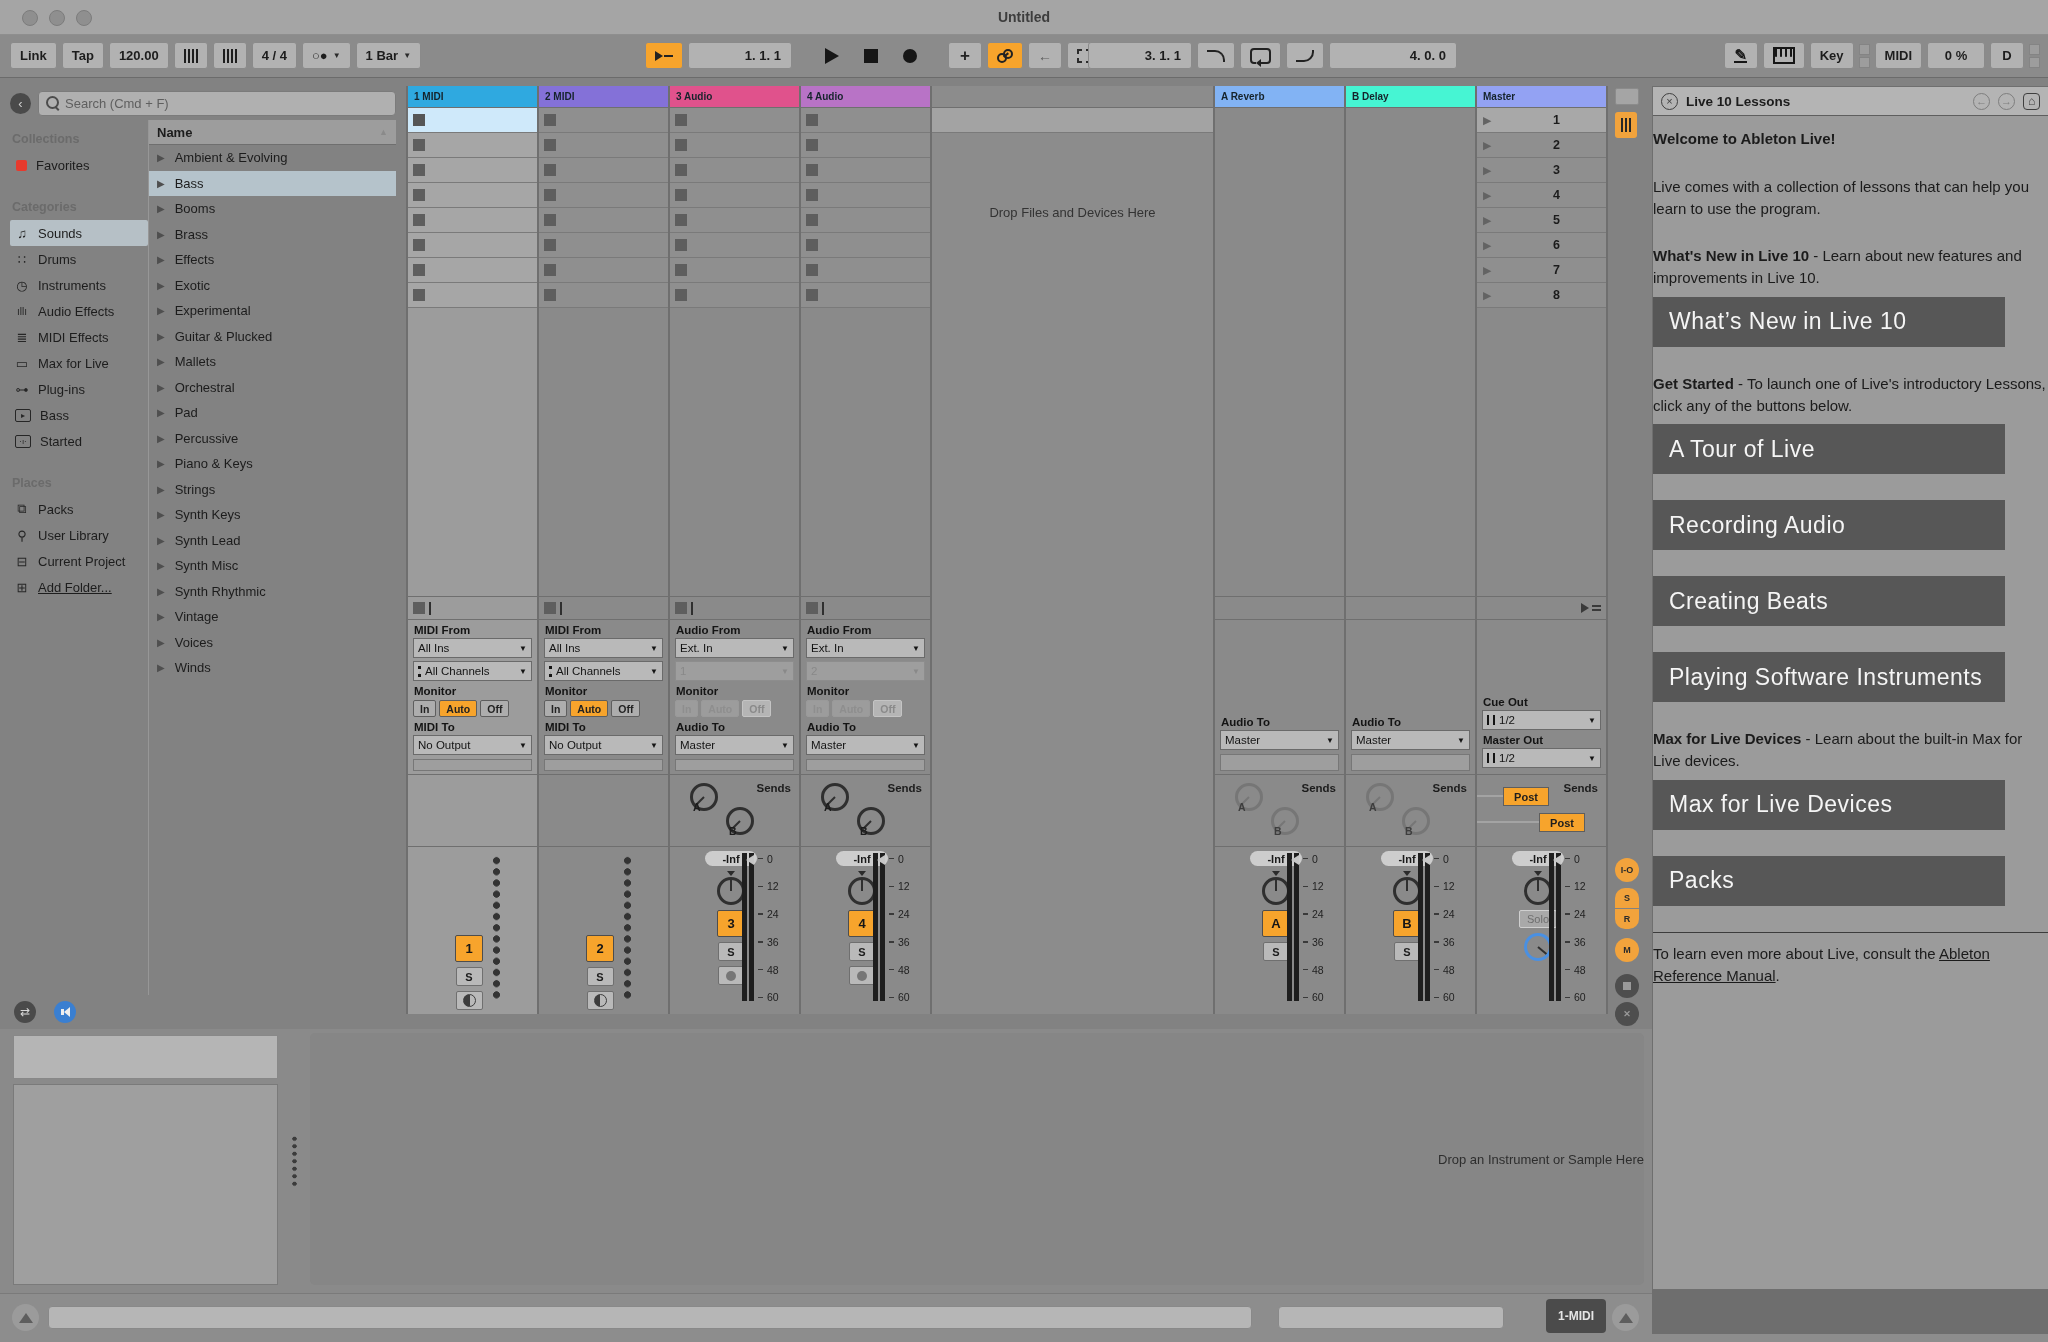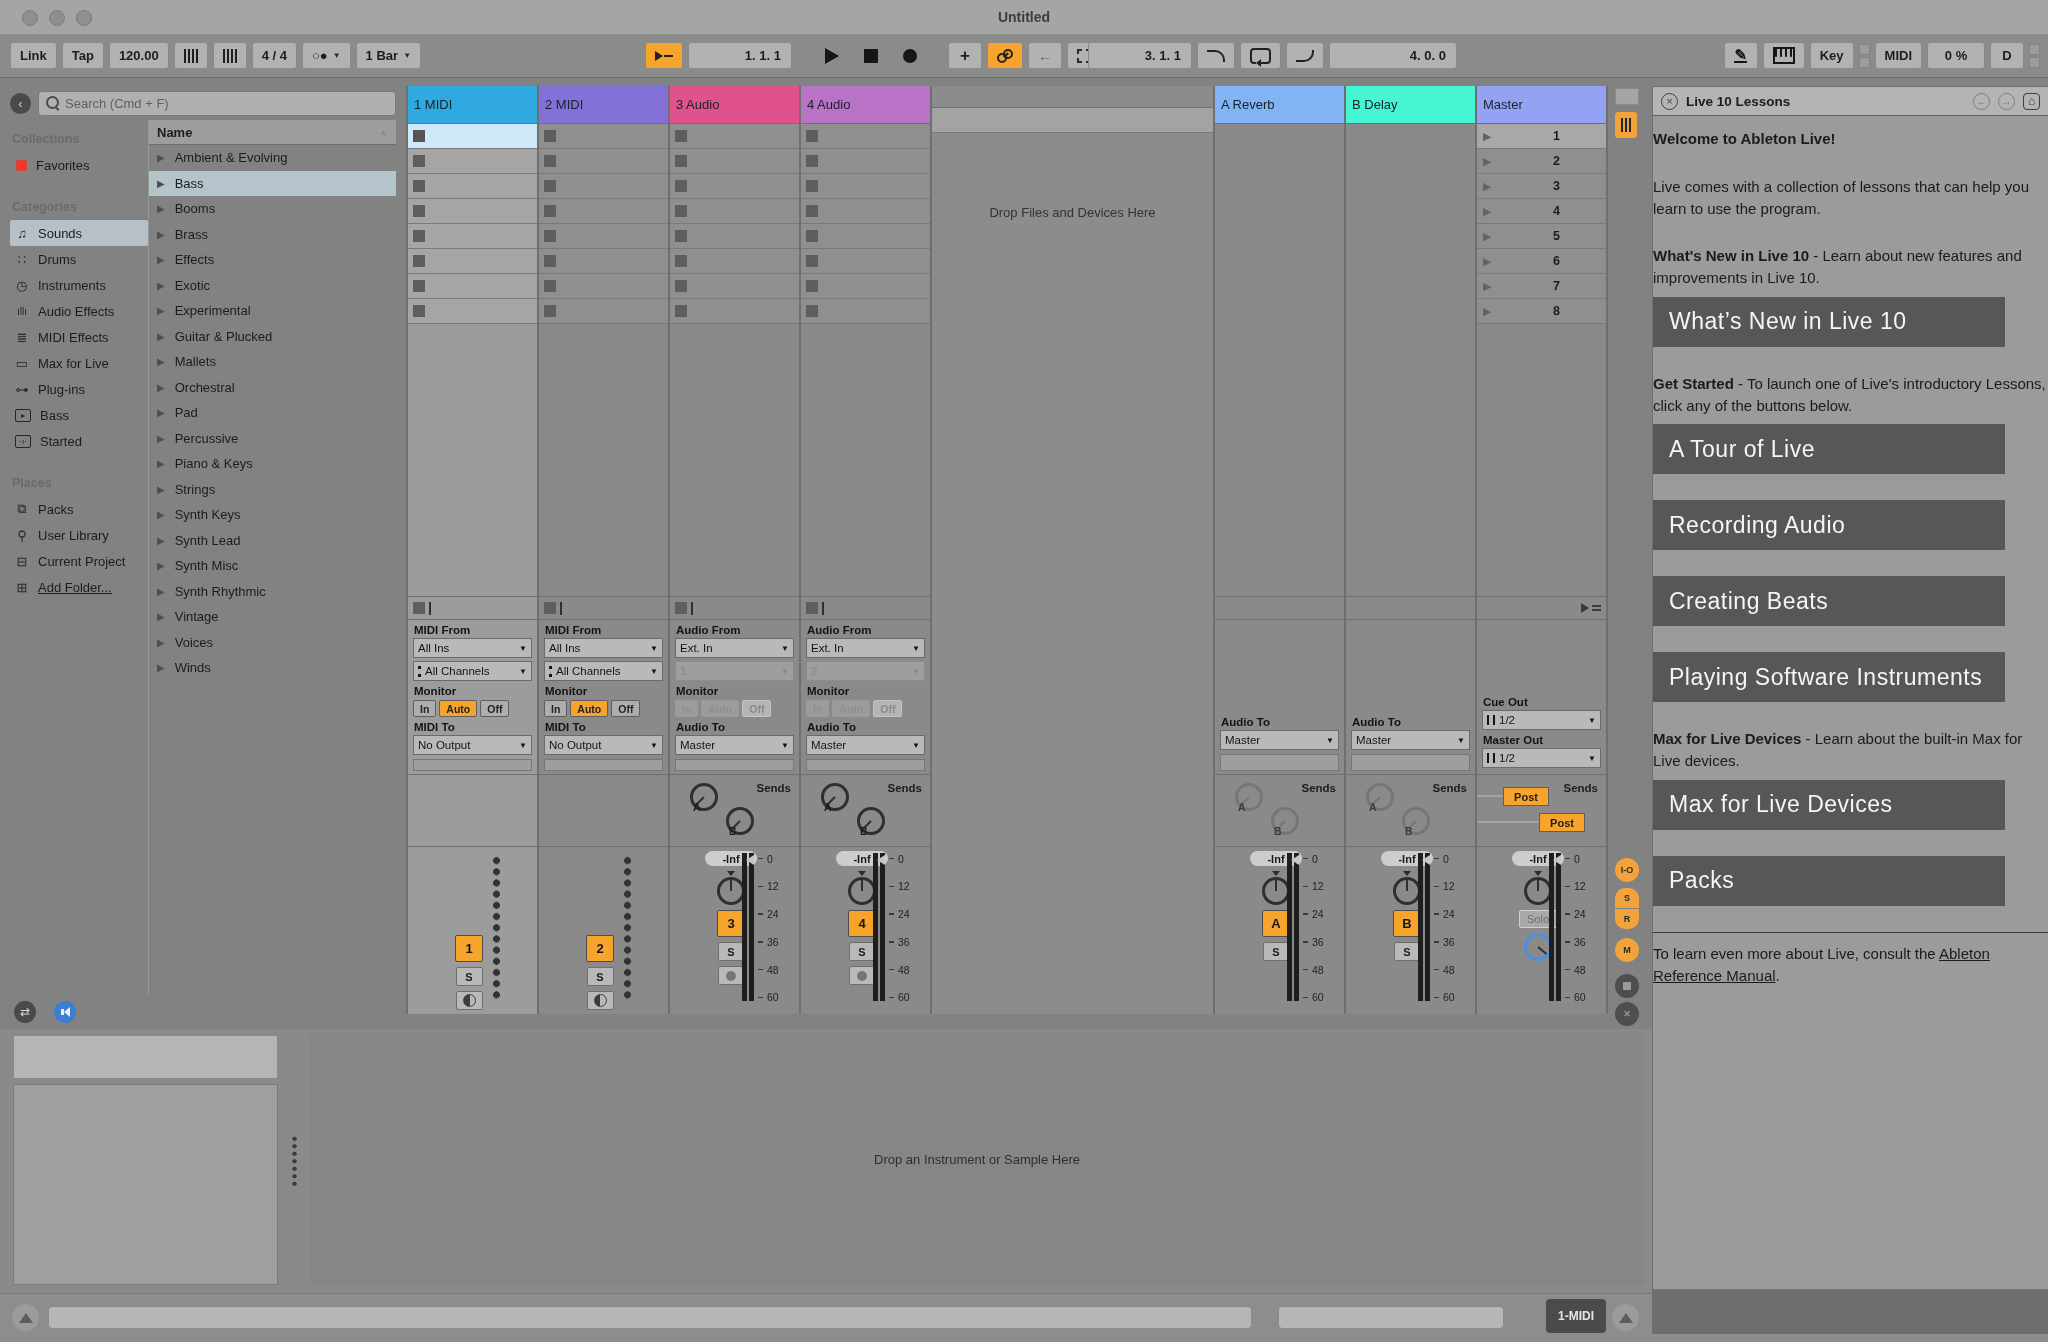--- a/index.html
+++ b/index.html
@@ -84,21 +84,21 @@
   .circ-ic.blue{background:#3a7fd1}
   .spk{display:flex;align-items:center}
   .spk i{width:3px;height:6px;background:#eee}
   .spk b{width:0;height:0;border-style:solid;border-width:5px 6px 5px 0;border-color:transparent #eee transparent transparent}
   
   .session{width:1202px;display:flex;background:#828282}
   .col{width:129px;flex:0 0 auto;display:flex;flex-direction:column;background:#8a8a8a;
        border-left:2px solid #6f6f6f;height:928px}
   .col:last-child{border-right:2px solid #6f6f6f}
   .spacercol{width:297px;flex:1;background:#8c8c8c;border-left:2px solid #6f6f6f;height:928px;display:flex;flex-direction:column}
-  .thdr{height:38px;display:flex;align-items:center;padding-left:6px;font-size:13px;font-weight:normal;
+  .thdr{height:22px;display:flex;align-items:center;padding-left:6px;font-size:10px;font-weight:bold;
         color:#15232b;border-bottom:1px solid #6f6f6f;box-sizing:border-box}
   .spacerhdr{height:22px;border-bottom:1px solid #6f6f6f;box-sizing:border-box}
   .slots{display:flex;flex-direction:column}
   .slot{height:24px;background:#8f8f8f;border-bottom:1px solid #7a7a7a;display:flex;align-items:center;padding-left:5px}
   .selcol .slot{background:#a6a6a6}
   .slot.selslot{background:#cfe9fa}
   .stop-sq{width:12px;height:12px;background:#5e5e5e}
   .filler{flex:1}
   .selcol{background:#9c9c9c}
   .spacertop{height:24px;background:#a3a3a3;border-bottom:1px solid #7a7a7a}
@@ -209,21 +209,21 @@
   .rightfoot{height:44px;background:#6e6e6e}
   .rightfoot2{height:10px;background:#8d8d8d}
   
   .detail{height:264px;background:#8a8a8a;display:flex;position:relative}
   .infopanel{margin:6px 0 8px 13px;width:265px;display:flex;flex-direction:column;gap:5px}
   .infotop{height:42px;background:#b5b5b5;border:1px solid #888}
   .infobig{flex:1;background:#9f9f9f;border:1px solid #7a7a7a}
   .draghandle{width:32px;display:flex;align-items:center;justify-content:center}
   .draghandle i{width:5px;height:52px;background-image:radial-gradient(circle,#3b3b3b 2px,rgba(0,0,0,0) 2.4px);
             background-size:5px 7.5px;background-repeat:repeat-y}
-  .devicearea{margin:4px 8px 8px 0;flex:1;background:#868686;border-radius:5px;display:flex;align-items:center;justify-content:center}
+  .devicearea{margin:4px 8px 8px 0;flex:1;background:#868686;border-radius:5px;display:flex;align-items:center;justify-content:flex-end}
   .devicearea span{font-size:13px;color:#2e2e2e}
   
   .statusbar{height:50px;background:#8d8d8d;position:relative;border-top:1px solid #7a7a7a}
   .tric{position:absolute;width:27px;height:27px;border-radius:50%;background:#9b9b9b;display:flex;align-items:center;justify-content:center}
   .tric i{width:0;height:0;border-bottom:10px solid #5e5e5e;border-left:7px solid transparent;border-right:7px solid transparent}
   .sstrip{position:absolute;top:12px;height:23px;background:#b6b6b6;border:1px solid #898989;border-radius:4px;box-sizing:border-box}
   .miditab{position:absolute;left:1546px;top:5px;width:60px;height:34px;background:#4b4b4b;border-radius:4px;
            color:#e6e6e6;font-size:12px;font-weight:bold;display:flex;align-items:center;justify-content:center}
 </style>
 </head>

